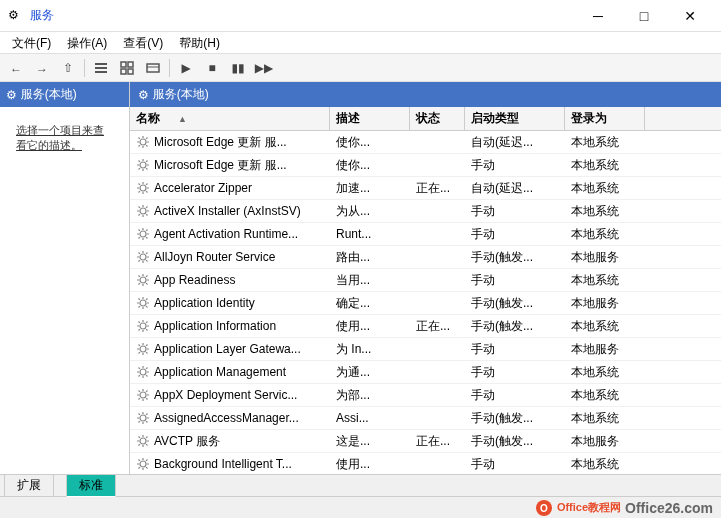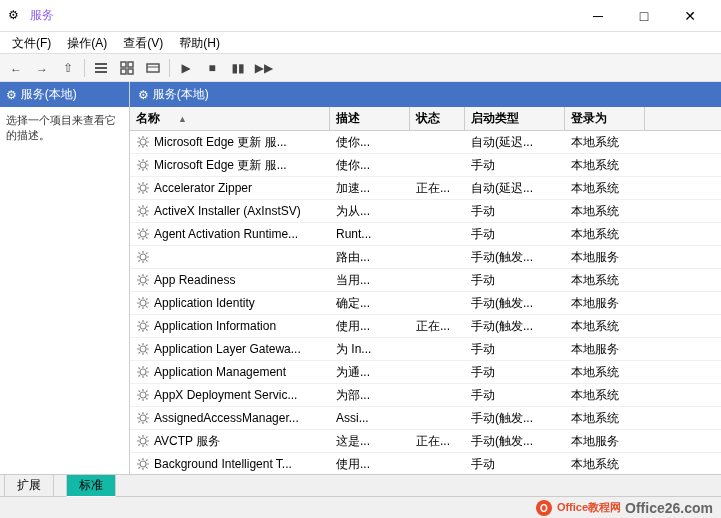--- a/index.html
+++ b/index.html
@@ -27,21 +27,21 @@
       display: flex;
       align-items: center;
       gap: 6px;
     }
     .title-bar-icon {
       width: 16px;
       height: 16px;
     }
     .title-bar-title {
       font-size: 12px;
-      color: #8b5cf6;
+      color: #1d4ed8;
     }
     .title-bar-controls {
       display: flex;
       gap: 0;
     }
     .title-bar-btn {
       width: 46px;
       height: 32px;
       display: flex;
       align-items: center;
@@ -119,24 +119,25 @@
     .left-panel-header {
       background: #4472c4;
       color: #fff;
       font-size: 12px;
       padding: 4px 6px;
       display: flex;
       align-items: center;
       gap: 4px;
     }
     .left-panel-content {
-      padding: 6px;
+      padding: 16px;
       font-size: 11px;
       color: #333;
       flex: 1;
+      text-decoration: underline;
     }
 
     
     .right-panel {
       flex: 1;
       display: flex;
       flex-direction: column;
       overflow: hidden;
     }
     .right-panel-header {
@@ -416,20 +417,21 @@
       <div class="table-cell"></div>
       <div class="table-cell">手动</div>
       <div class="table-cell">本地系统</div>
     </div>
           <div class="table-row">
       <div class="table-cell">
         <svg class="service-icon" viewBox="0 0 14 14" xmlns="http://www.w3.org/2000/svg">
       <circle cx="7" cy="7" r="3" fill="none" stroke="#888" stroke-width="1.2"></circle>
       <path d="M7 1v2M7 11v2M1 7h2M11 7h2M2.5 2.5l1.4 1.4M10.1 10.1l1.4 1.4M2.5 11.5l1.4-1.4M10.1 3.9l1.4-1.4" stroke="#888" stroke-width="1.2"></path>
     </svg>
+        <span>AllJoyn Router Service</span>
       </div>
       <div class="table-cell">路由...</div>
       <div class="table-cell"></div>
       <div class="table-cell">手动(触发...</div>
       <div class="table-cell">本地服务</div>
     </div>
           <div class="table-row">
       <div class="table-cell">
         <svg class="service-icon" viewBox="0 0 14 14" xmlns="http://www.w3.org/2000/svg">
       <circle cx="7" cy="7" r="3" fill="none" stroke="#888" stroke-width="1.2"></circle>

